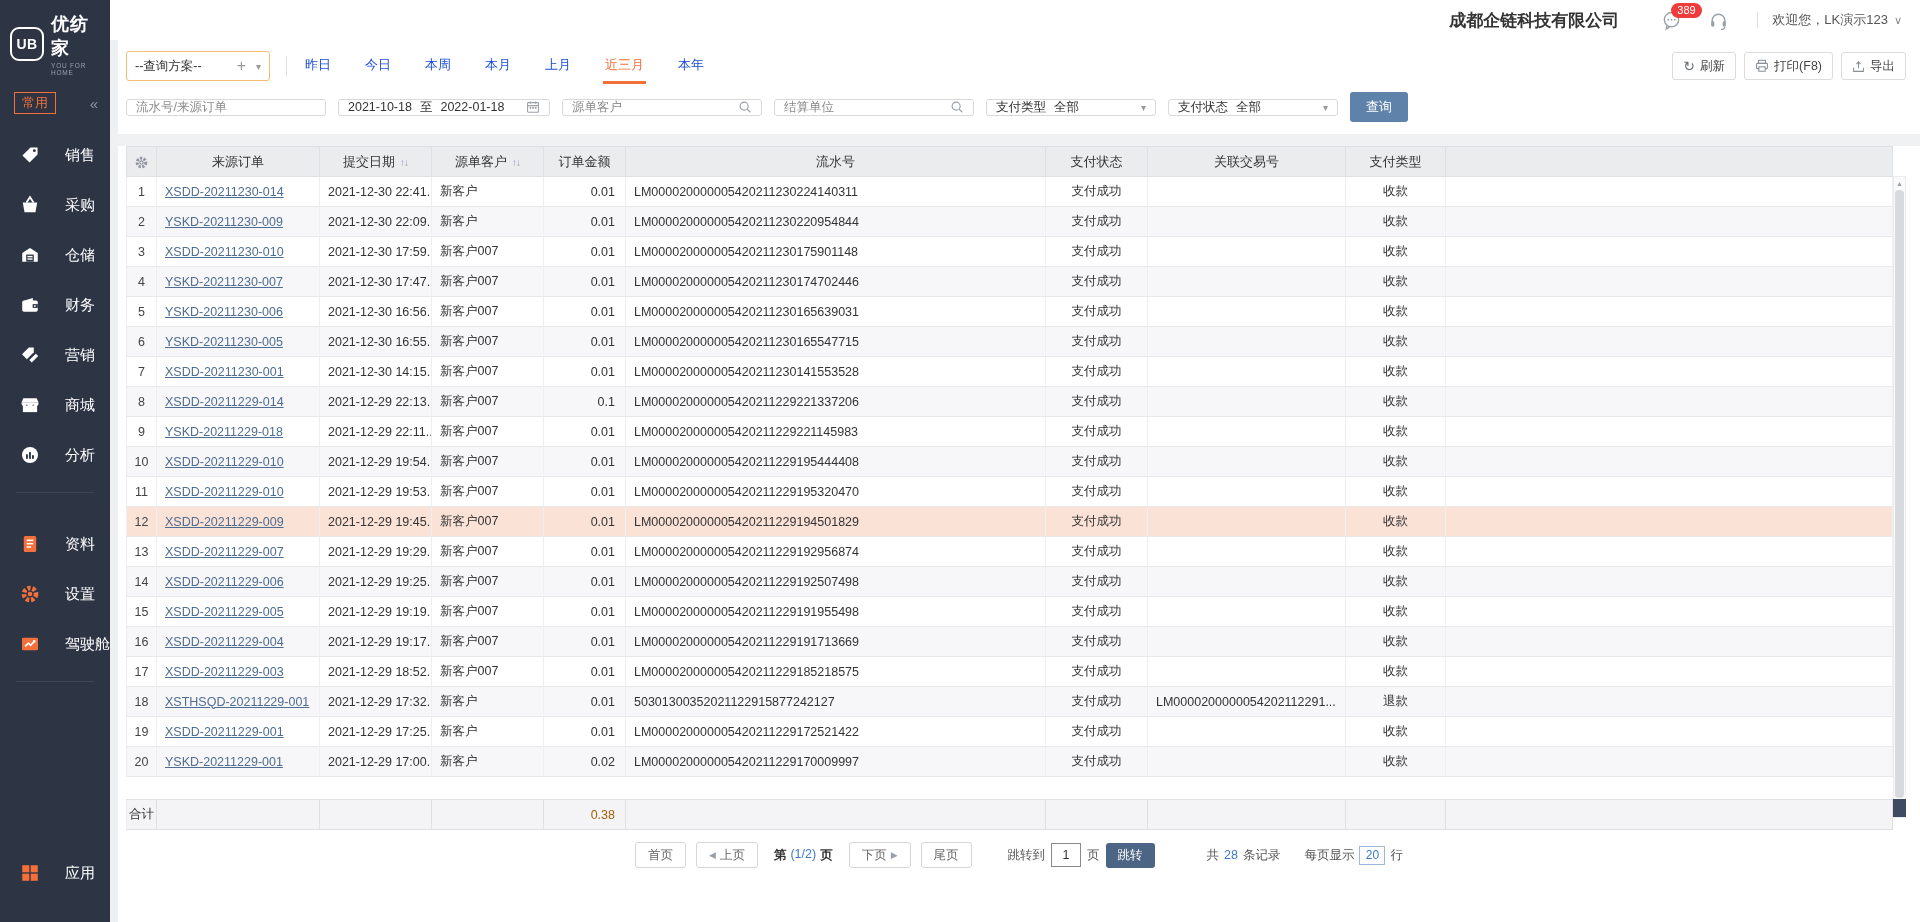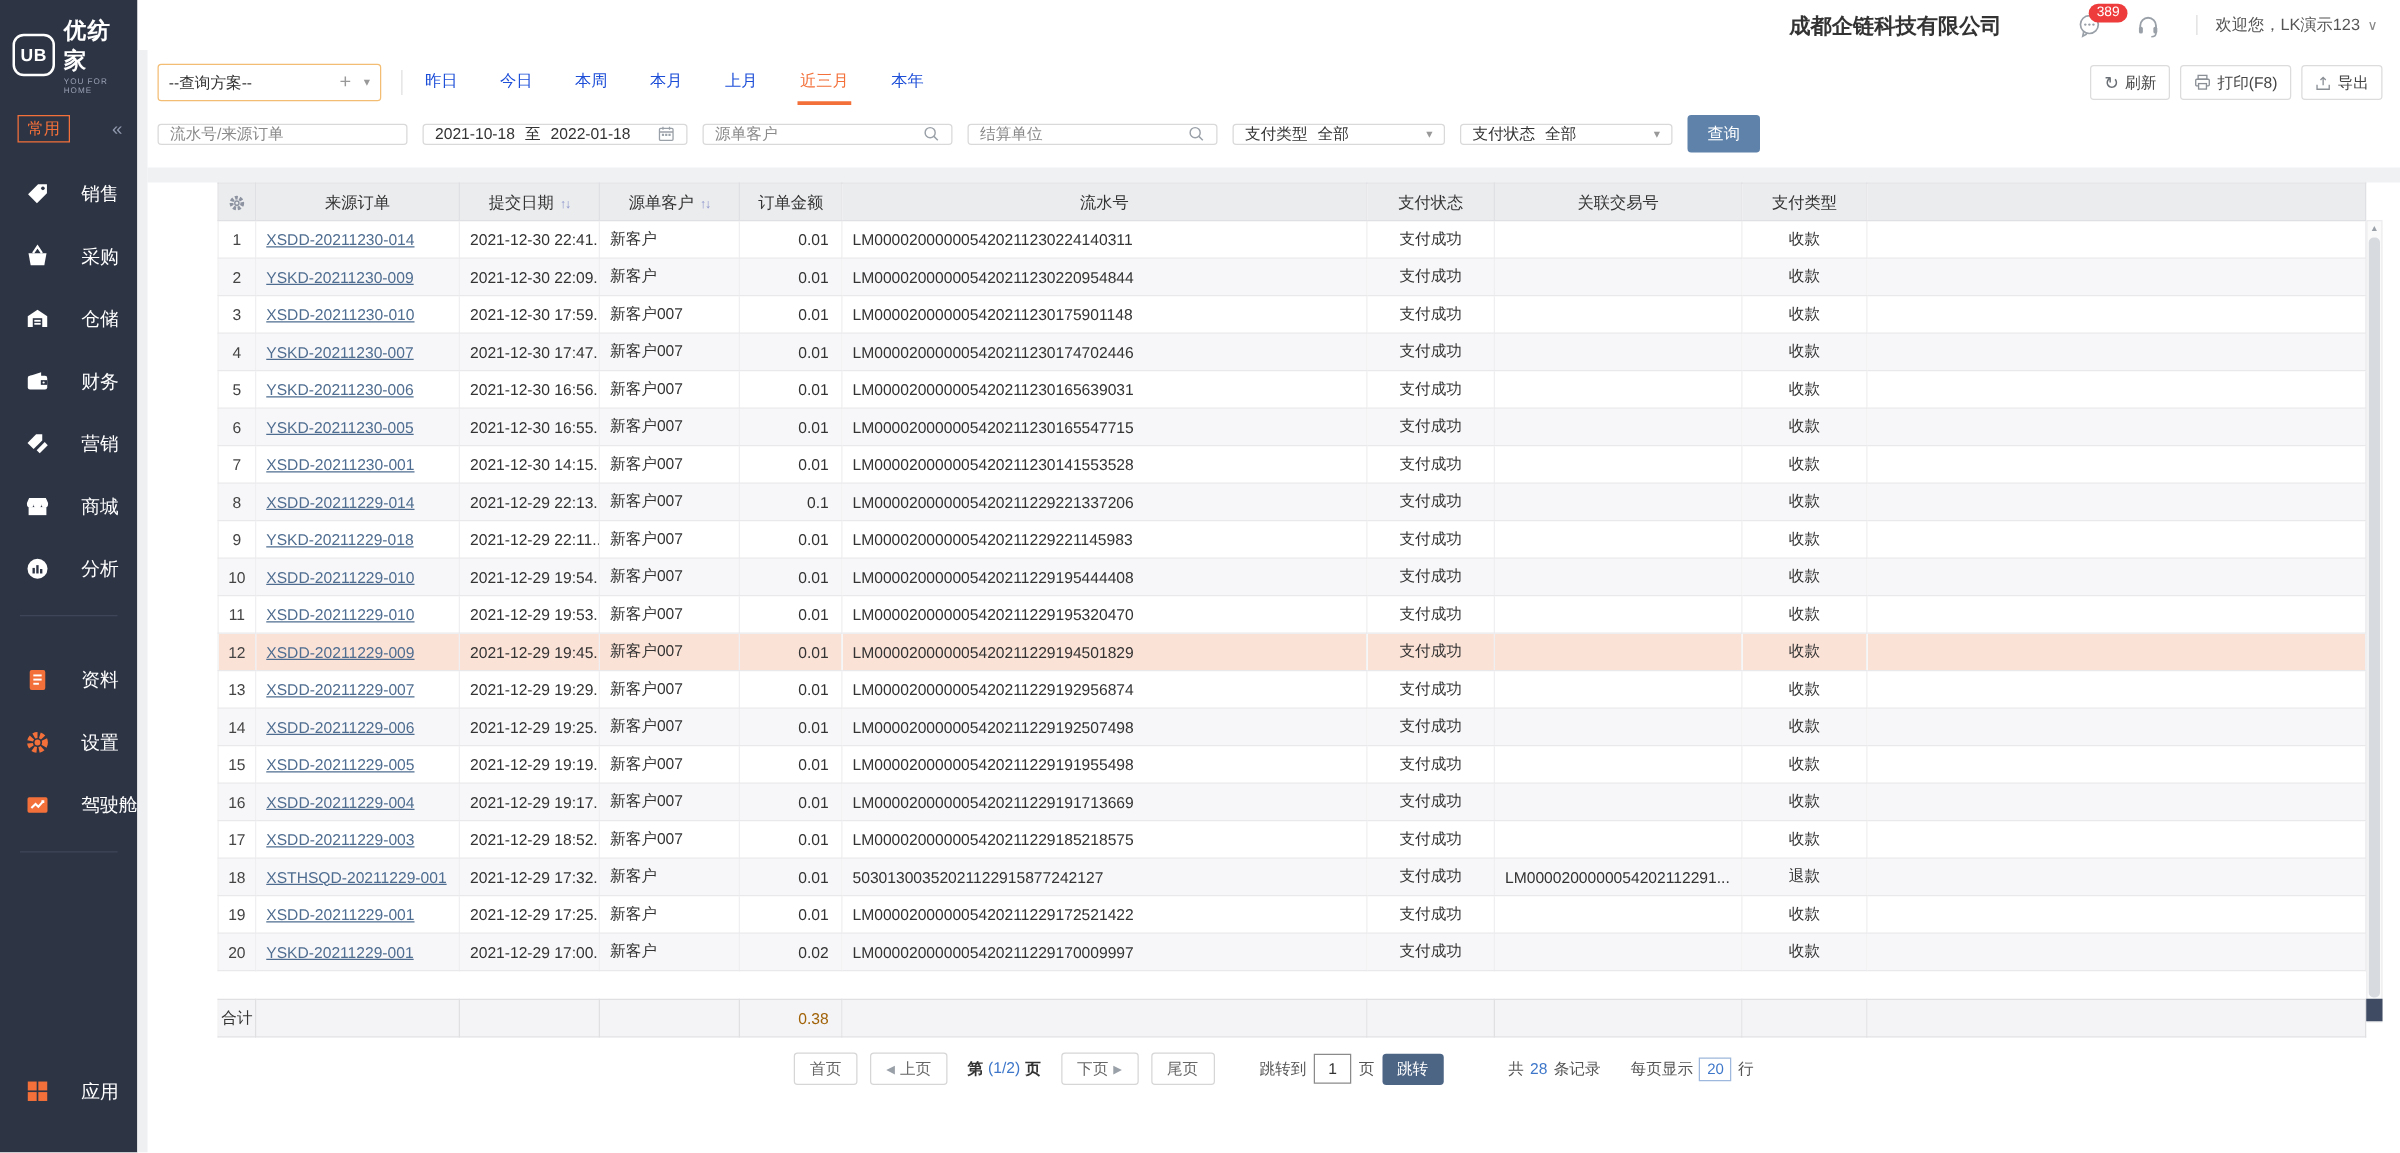--- a/index.html
+++ b/index.html
@@ -20,37 +20,37 @@
   .snav { margin-top:14px; }
   .sitem { display:flex; align-items:center; gap:25px; padding:15px 0 15px 20px; font-size:15px; cursor:pointer; }
   .sitem svg { width:20px; height:20px; flex-shrink:0; }
   .sdiv { height:1px; background:#3e4558; margin:12px 16px; }
   .sspacer { flex:1; }
   .sbottom { margin-bottom:24px; }
 
   
   .main { flex:1; display:flex; flex-direction:column; min-width:0; }
   .topbar { height:40px; background:#fff; display:flex; align-items:center; justify-content:flex-end; padding-right:18px; flex-shrink:0; }
-  .company { font-size:17px; font-weight:600; color:#333; margin-right:60px; }
+  .company { font-size:17px; font-weight:600; color:#333; margin-right:42px; }
   .icn-wrap { position:relative; margin-right:26px; cursor:pointer; display:flex; align-items:center; }
   .badge { position:absolute; top:-7px; left:10px; background:#ee3b3b; color:#fff; font-size:11px; border-radius:9px; padding:1px 6px; line-height:13px; }
   .vline { width:1px; height:16px; background:#ddd; margin:0 14px 0 2px; }
   .welcome { font-size:13px; color:#555; cursor:pointer; display:flex; align-items:center; gap:6px; }
   .chev { color:#888; font-size:11px; }
 
   .tabbar { height:34px; background:#fff; border-bottom:1px solid #e3e3e5; display:flex; align-items:flex-end; padding-left:10px; flex-shrink:0; }
   .tab { height:29px; display:flex; align-items:center; padding:0 24px; border:1px solid #e3e3e5; margin-right:6px; margin-bottom:-1px; background:#fff; font-size:13.5px; color:#333; cursor:pointer; position:relative; }
   .tab.active { height:33px; border-top:3px solid #f3703a; border-bottom:1px solid #fff; padding:0 26px 0 22px; }
   .tclose { position:absolute; top:1px; right:5px; font-size:12px; color:#999; line-height:1; cursor:pointer; }
 
   .content { flex:1; display:flex; flex-direction:column; border-left:8px solid #eef0f2; min-width:0; background:#fff; }
 
   
   .frow1 { display:flex; align-items:center; padding:8px 14px 0 8px; height:44px; flex-shrink:0; }
-  .scheme { width:179px; height:30px; border:1px solid #f3bd74; border-radius:3px; display:flex; align-items:center; padding:0 8px; font-size:12.5px; color:#333; cursor:pointer; }
+  .scheme { width:144px; height:30px; border:1px solid #f3bd74; border-radius:3px; display:flex; align-items:center; padding:0 8px; font-size:12.5px; color:#333; cursor:pointer; }
   .scheme-txt { flex:1; }
   .plus { color:#999; font-size:16px; margin-right:10px; cursor:pointer; }
   .caret { color:#999; font-size:10px; }
   .vdiv { width:1px; height:20px; background:#e0e0e0; margin:0 16px; }
   .quick { display:flex; align-items:center; gap:30px; }
   .qlink { font-size:13px; color:#1d4ed8; cursor:pointer; padding:7px 2px; border-bottom:3px solid transparent; }
   .qlink.active { color:#f3703a; border-bottom-color:#f3703a; }
   .fspacer { flex:1; }
   .abtn { display:flex; align-items:center; gap:5px; border:1px solid #dcdcdc; border-radius:3px; background:#fff; padding:0 10px; height:28px; font-size:12.5px; color:#444; margin-left:8px; cursor:pointer; font-family:inherit; }
   .ric { color:#6a6f76; font-size:14px; line-height:1; }
@@ -64,21 +64,21 @@
   .datebox svg { margin-left:auto; }
   .iconbox { cursor:text; }
   .iconbox .ph { color:#8a8a8a; flex:1; }
   .selbox { cursor:pointer; gap:8px; }
   .selbox .caret { margin-left:auto; }
   .qbtn { width:58px; height:30px; background:#5e82aa; color:#fff; border:none; border-radius:3px; font-size:13px; cursor:pointer; font-family:inherit; }
 
   .gap { height:12px; background:#f0f1f3; flex-shrink:0; }
 
   
-  .table-area { position:relative; padding:0 14px 0 8px; flex-shrink:0;margin-left:48px; }
+  .table-area { position:relative; padding:0 14px 0 8px; flex-shrink:0; }
   table.grid { border-collapse:collapse; table-layout:fixed; width:calc(100% - 13px); font-size:12.5px; color:#333; }
   col.c0{width:30px} col.c1{width:163px} col.c2{width:112px} col.c3{width:112px} col.c4{width:82px}
   col.c5{width:420px} col.c6{width:102px} col.c7{width:198px} col.c8{width:100px} col.c9{width:auto}
   .grid th { background:#ebecee; height:30px; border:1px solid #dfe0e3; font-weight:normal; font-size:13px; text-align:center; white-space:nowrap; overflow:hidden; }
   .grid td { height:30px; border-bottom:1px solid #e9e9eb; border-right:1px solid #efeff1; white-space:nowrap; overflow:hidden; background:#fff; }
   .grid td:first-child { border-left:1px solid #efeff1; }
   .grid tbody tr:nth-child(even) td { background:#f7f7f9; }
   .grid tbody tr.selected td { background:#fbe2d7; }
   .c-no { text-align:center; color:#444; }
   .c-order { padding:0 8px; }

